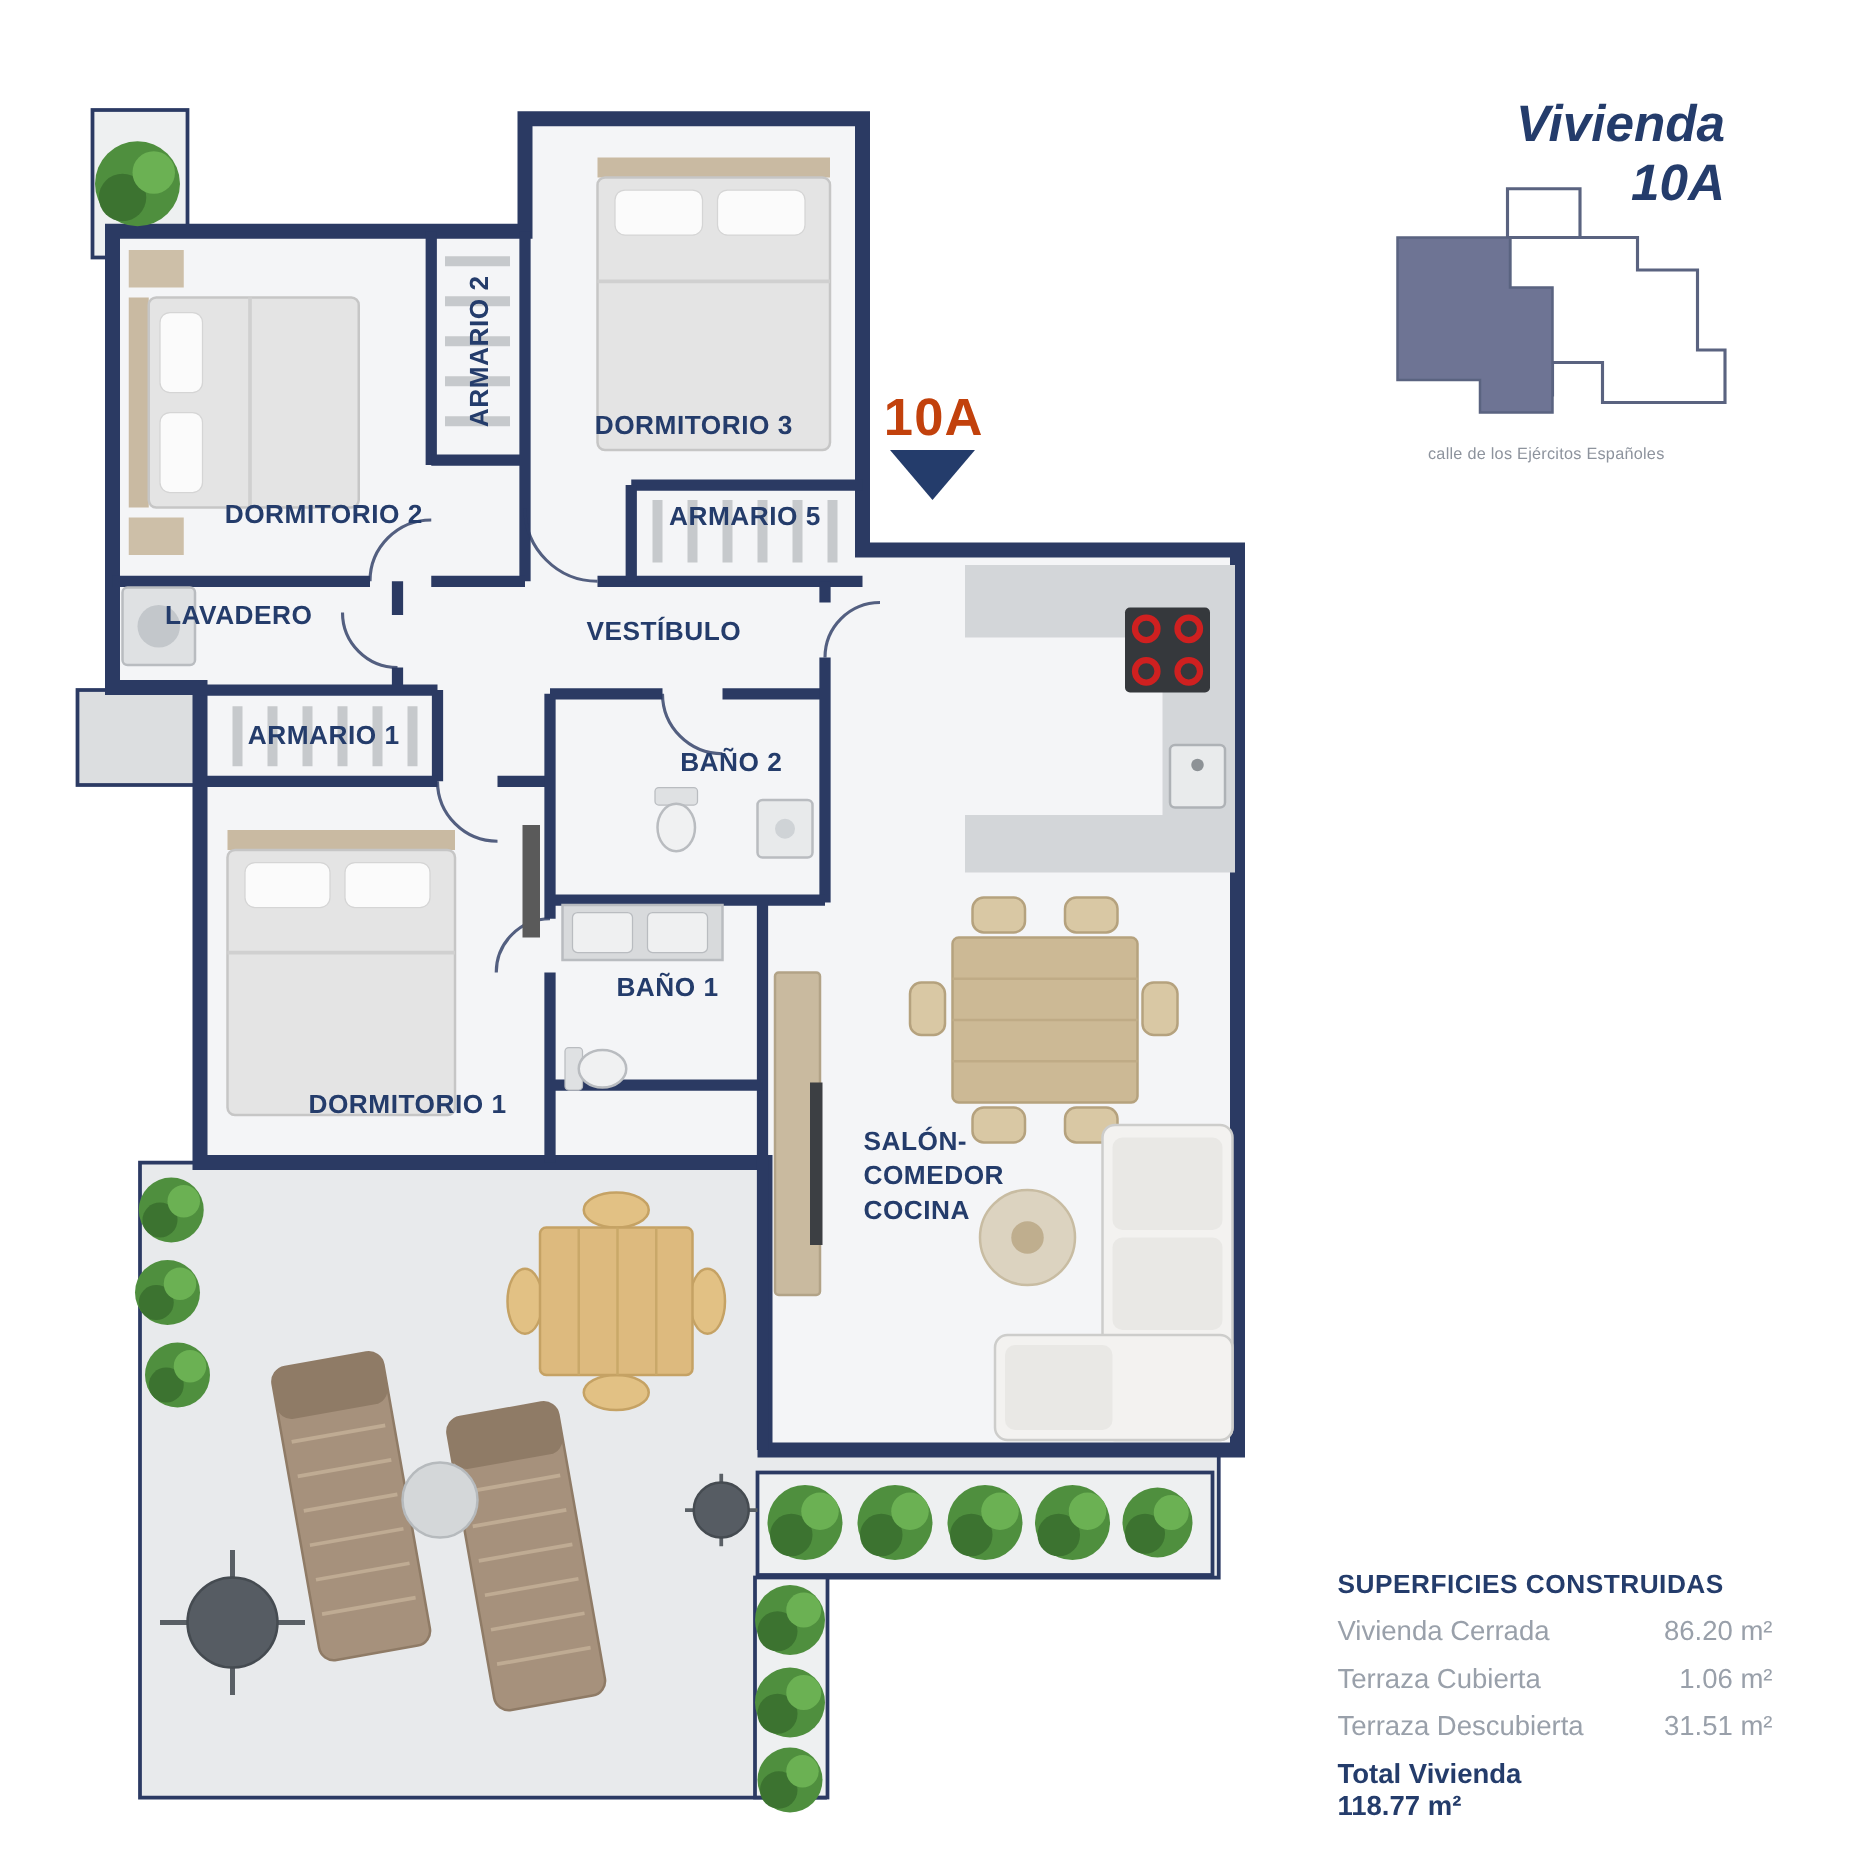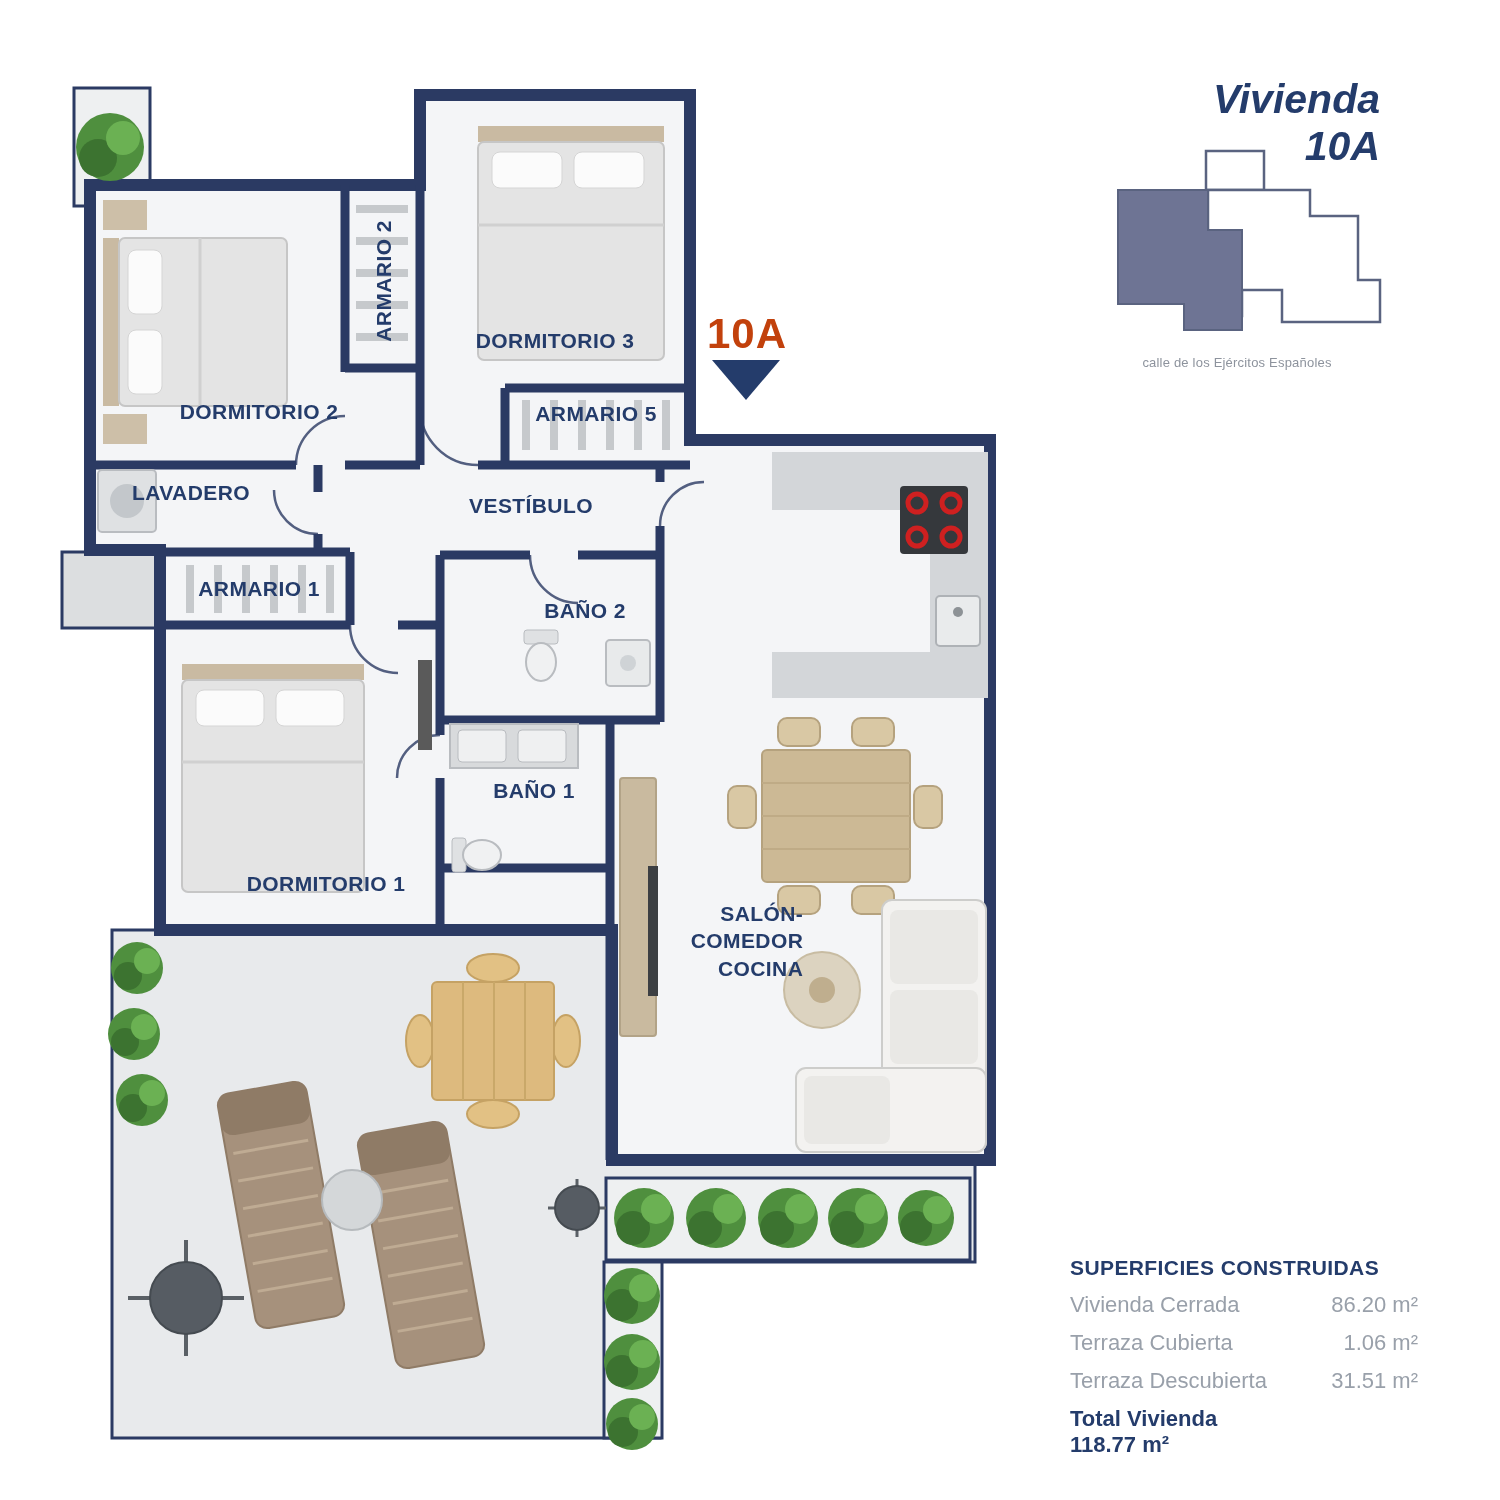--- a/index.html
+++ b/index.html
@@ -6,21 +6,21 @@
   .canvas{
     position:relative;width:1500px;height:1500px;background:#ffffff;
     font-family:"Liberation Sans",sans-serif;overflow:hidden;
   }
   .plan-svg{position:absolute;left:0;top:0;}
   .lbl{
     position:absolute;transform:translate(-50%,-50%);
     font-weight:700;font-size:21px;color:#243c6b;letter-spacing:.4px;white-space:nowrap;
   }
   .lbl.vert{transform:translate(-50%,-50%) rotate(-90deg);}
-  .salon-label{text-align:right;line-height:1.3;}
+  .salon-label{text-align:left;line-height:1.3;}
   .unit-callout{font-size:42px;letter-spacing:1px;color:#c2410c;}
   .plan-title{
     position:absolute;left:1128px;top:76px;width:252px;text-align:right;
     font-size:41px;font-weight:700;font-style:italic;color:#243c6b;
   }
   .street{
     position:absolute;left:1097px;top:355px;width:280px;text-align:center;
     font-size:13px;color:#8d939d;letter-spacing:.2px;
   }
   .areas{position:absolute;left:1070px;top:1256px;width:348px;}

